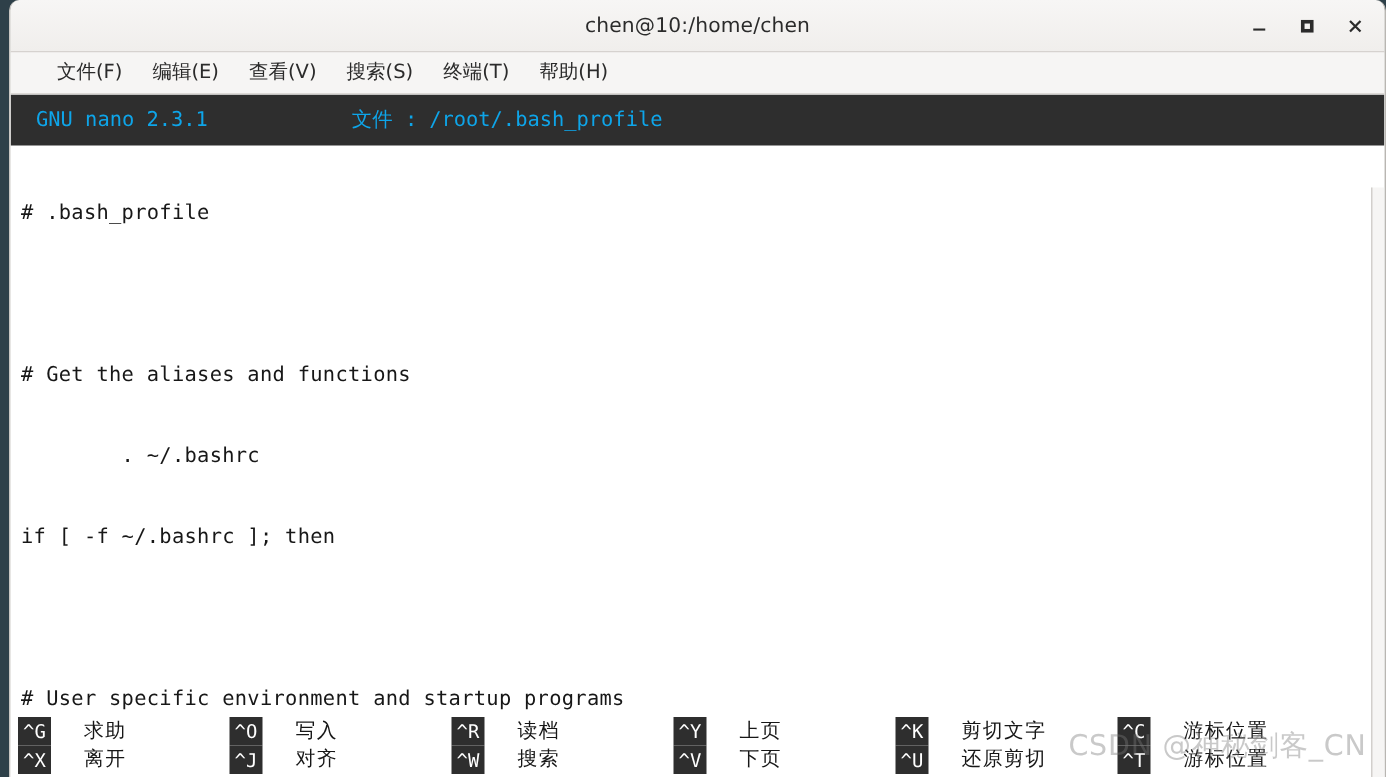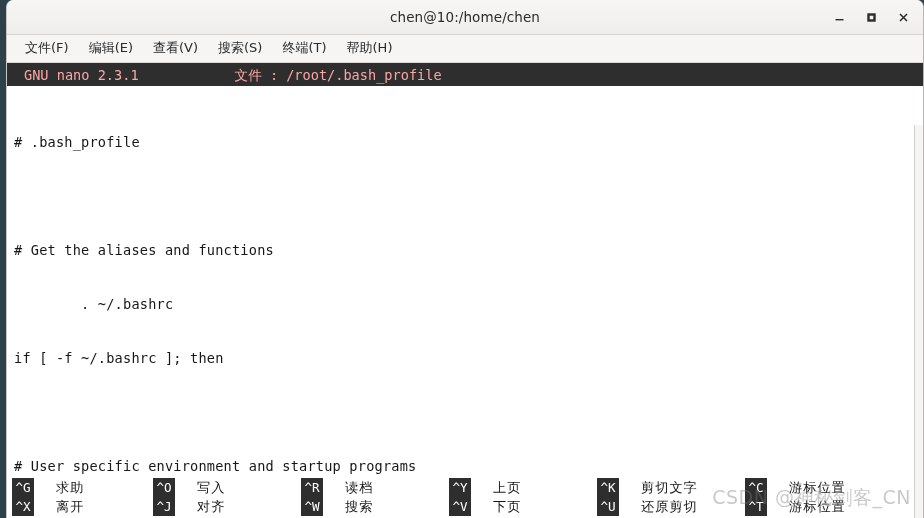--- a/index.html
+++ b/index.html
@@ -81,21 +81,21 @@
   .winbtn svg { display: block; }
 
   
   #menubar {
     height: 27px;
     min-height: 27px;
     background: #f6f5f4;
     border-bottom: 1px solid #dcd9d6;
     display: flex;
     align-items: center;
-    padding-left: 9px;
+    padding-left: 22px;
     gap: 2px;
   }
   .menu-item {
     font-family: "DejaVu Sans", sans-serif;
     font-size: 13px;
     color: #2b2b2b;
     padding: 3px 9px 4px 9px;
     cursor: default;
     white-space: nowrap;
   }
@@ -108,22 +108,22 @@
     font-family: "DejaVu Sans Mono", monospace;
     font-size: 13.6px;
     line-height: 18px;
     color: #1b1b1b;
     overflow: hidden;
   }
 
   
   #nano-header {
     background: #2e2e2e;
-    color: #fca5a5;
-    height: 23px;
+    color: #0ea5e9;
+    height: 34px;
     line-height: 22px;
     display: flex;
     align-items: center;
     white-space: pre;
     font-family: "DejaVu Sans Mono", monospace;
     font-size: 13.6px;
     overflow: hidden;
   }
   #nano-header .nh-version { padding-left: 17px; }
   #nano-header .nh-filelabel { padding-left: 96px; }

